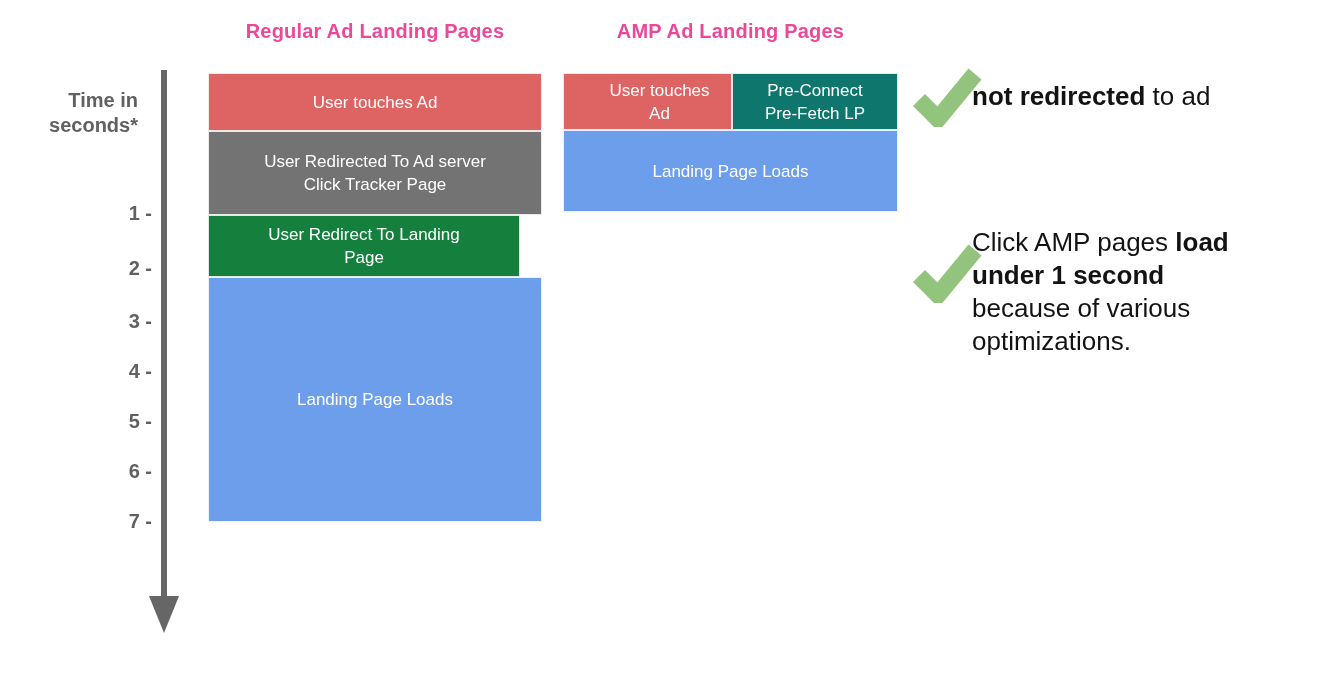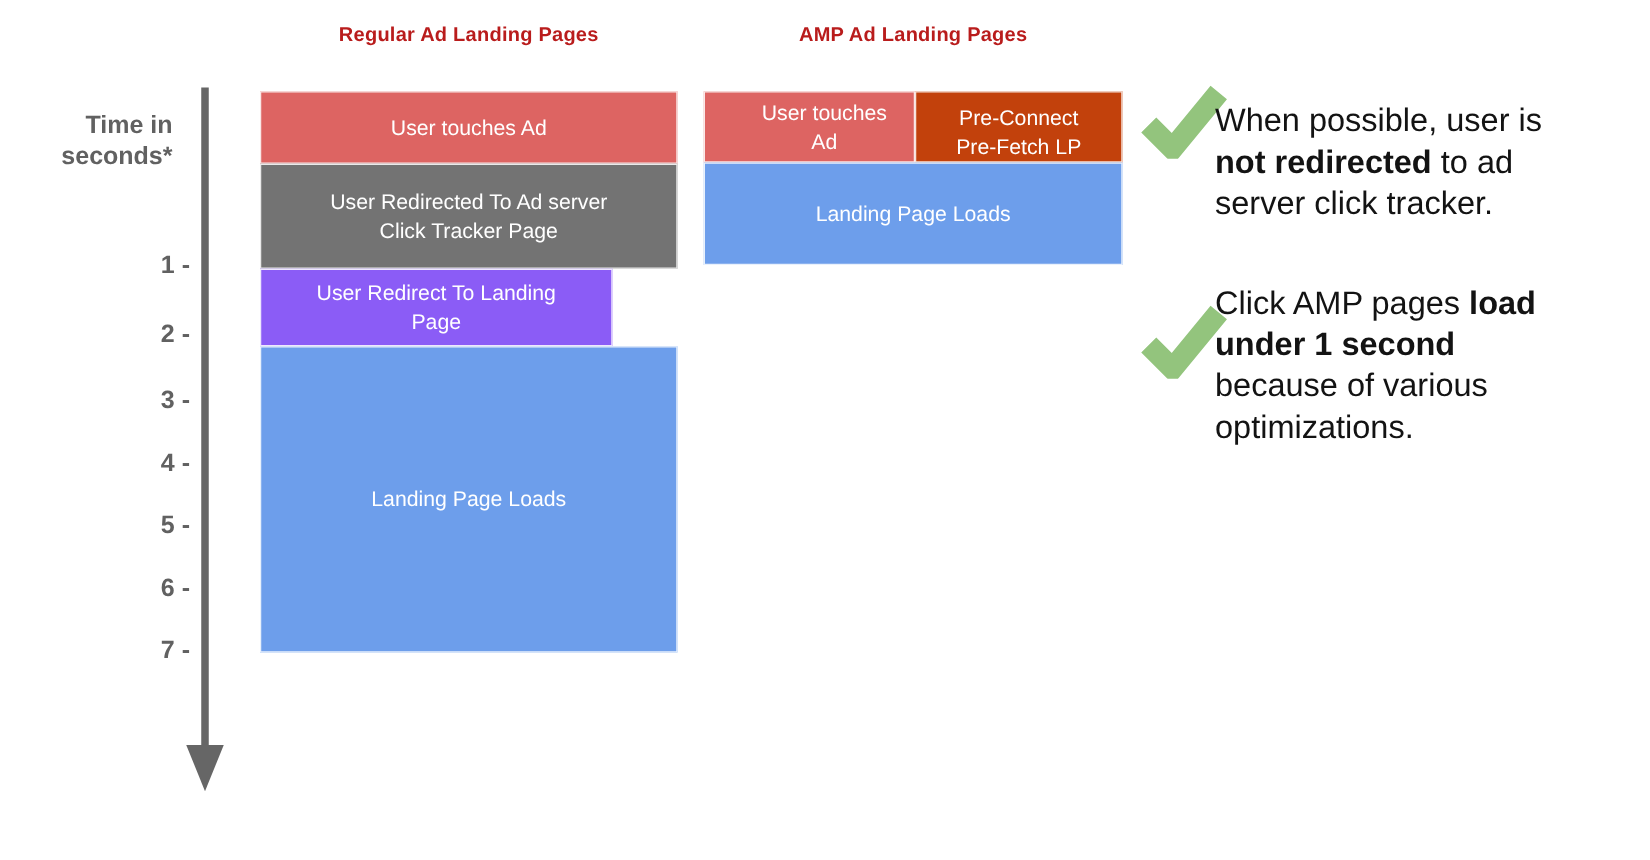--- a/index.html
+++ b/index.html
@@ -1,21 +1,21 @@
 <!DOCTYPE html>
 <html><head>
 <meta charset="utf-8">
 <style>
   html,body{margin:0;padding:0;background:#fff;}
   #canvas{
     position:relative;width:1320px;height:688px;background:#ffffff;
     font-family:"Liberation Sans",sans-serif;overflow:hidden;
   }
   .col-title{
-    position:absolute;top:20px;font-size:16px;font-weight:bold;color:#b91c1c;
+    position:absolute;top:20px;font-size:20px;font-weight:bold;color:#ec4899;
     text-align:center;letter-spacing:.2px;
   }
   .time-label{
     position:absolute;left:18px;top:88px;width:120px;text-align:right;
     font-size:20px;font-weight:bold;color:#616161;line-height:25px;white-space:pre-line;
   }
   .axis-line{position:absolute;left:161px;top:70px;width:6px;height:528px;background:#666666;}
   .axis-head{
     position:absolute;left:149px;top:596px;width:0;height:0;
     border-left:15px solid transparent;border-right:15px solid transparent;
@@ -60,47 +60,45 @@
   <div class="tick" style="top:471px;">6 -</div>
   <div class="tick" style="top:521px;">7 -</div>
 
   <div class="block" style="left: 208px; top: 73px; width: 334px; height: 58px; background-color: rgb(221, 100, 98);">
     <span>User touches Ad</span>
   </div>
   <div class="block" style="left: 208px; top: 131px; width: 334px; height: 84px; background-color: #737373;">
     <span>User Redirected To Ad server
 Click Tracker Page</span>
   </div>
-  <div class="block" style="left: 208px; top: 215px; width: 282px; height: 62px; background-color: #8b5cf6;">
+  <div class="block" style="left: 208px; top: 215px; width: 312px; height: 62px; background-color: #15803d;">
     <span>User Redirect To Landing
 Page</span>
   </div>
   <div class="block" style="left: 208px; top: 277px; width: 334px; height: 245px; background-color: rgb(109, 158, 235);">
     <span>Landing Page Loads</span>
   </div>
 
   <div class="block" style="left: 563px; top: 73px; width: 169px; height: 57px; background-color: rgb(221, 100, 98); padding-left: 24px;">
     <span>User touches
 Ad</span>
   </div>
-  <div class="block" style="left: 732px; top: 73px; width: 166px; height: 57px; background-color: #c2410c; align-items: flex-end;">
+  <div class="block" style="left: 732px; top: 73px; width: 166px; height: 57px; background-color: #0f766e;">
     <span>Pre-Connect
 Pre-Fetch LP</span>
   </div>
   <div class="block" style="left: 563px; top: 130px; width: 335px; height: 82px; background-color: rgb(109, 158, 235);">
     <span>Landing Page Loads</span>
   </div>
 
   <svg class="check" style="left:911px;top:67px;" viewBox="0 0 72 60">
     <path d="M8 33 L27 52 L64 7" stroke="#93C47D" style="stroke: rgb(147, 196, 125);"></path>
   </svg>
   <div class="ann" style="top:80px;">
-    <div><span>When possible, user is</span></div>
     <div><span class="b">not redirected</span><span> to ad</span></div>
-    <div><span>server click tracker.</span></div>
   </div>
 
   <svg class="check" style="left:911px;top:243px;" viewBox="0 0 72 60">
     <path d="M8 33 L27 52 L64 7" stroke="#93C47D" style="stroke: rgb(147, 196, 125);"></path>
   </svg>
   <div class="ann" style="top:226px;">
     <div><span>Click AMP pages </span><span class="b">load</span></div>
     <div><span class="b">under 1 second</span></div>
     <div><span>because of various</span></div>
     <div><span>optimizations.</span></div>

